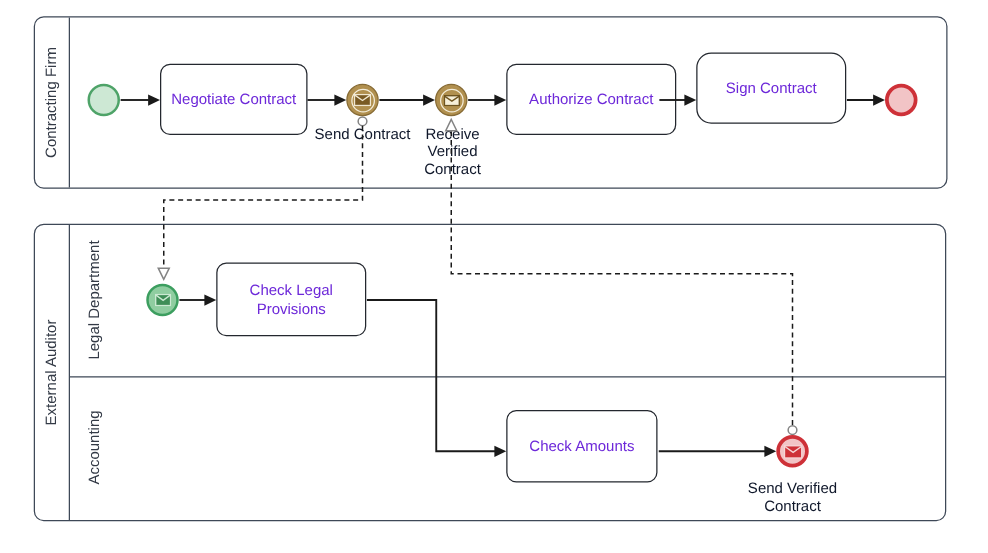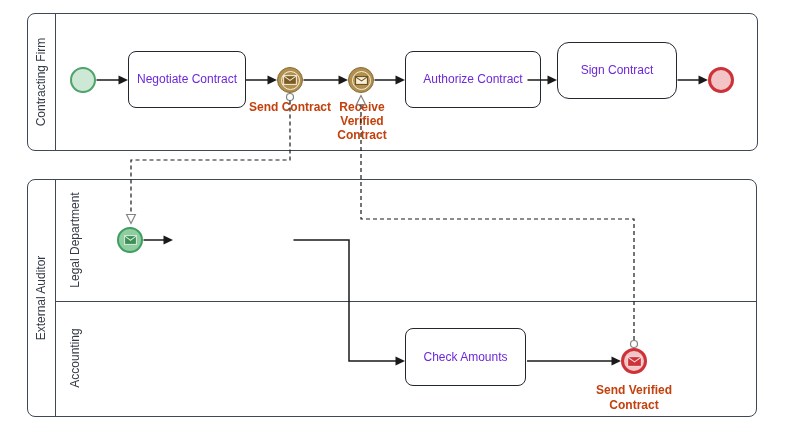--- a/index.html
+++ b/index.html
@@ -37,21 +37,21 @@
   .ev-start{background:#CDE8D4;border:2px solid #4EA368;}
   .ev-msg-start{background:#8FCDA0;border:2px solid #3C9E5F;}
   .ev-intermediate{background:#B1904F;border:1.5px solid #876B35;}
   .ring{
     position:absolute;inset:2.5px;border-radius:50%;
     border:1.2px solid rgba(250,245,230,0.92);pointer-events:none;
   }
   .ev-end{background:#F2C4C6;border:3px solid #CE3138;}
   .ev-label{
     position:absolute;font-size:12px;line-height:14px;text-align:center;
-    color:#c2410c;z-index:1;font-weight:bold;
+    color:#0f172a;z-index:1;
   }
   .flows{position:absolute;left:0;top:0;width:790px;height:442px;z-index:2;}
   .seq{stroke:#1A1A1A;stroke-width:1.5;fill:none;}
   .seq-head{fill:#1A1A1A;stroke:none;}
   .msg{stroke:#1A1A1A;stroke-width:1.2;fill:none;stroke-dasharray:4 3;}
   .msg-marker{fill:#ffffff;stroke:#848484;stroke-width:1.2;}
 </style>
 </head>
 <body>
 
@@ -71,20 +71,23 @@
   <span class="vlabel" style="left:75px;top:358px;">Accounting</span>
 
   <div class="task" style="left:128px;top:51px;width:118px;height:57px;">
     <span class="tlabel">Negotiate Contract</span>
   </div>
   <div class="task" style="left:405px;top:51px;width:136px;height:57px;">
     <span class="tlabel">Authorize Contract</span>
   </div>
   <div class="task" style="left:557px;top:42px;width:120px;height:57px;border-radius:12px;">
     <span class="tlabel">Sign Contract</span>
+  </div>
+  <div class="task" style="left:173px;top:210px;width:120px;height:59px;">
+    <span class="tlabel narrow">Check Legal Provisions</span>
   </div>
   <div class="task" style="left:405px;top:328px;width:121px;height:58px;">
     <span class="tlabel">Check Amounts</span>
   </div>
 
   <div class="ev-label" style="left:244px;top:100px;width:92px;">Send Contract</div>
   <div class="ev-label" style="left:334px;top:100px;width:56px;">Receive Verified Contract</div>
   <div class="ev-label" style="left:590px;top:383px;width:88px;line-height:15px;">Send Verified Contract</div>
 
   <svg class="flows" viewBox="0 0 790 442">

